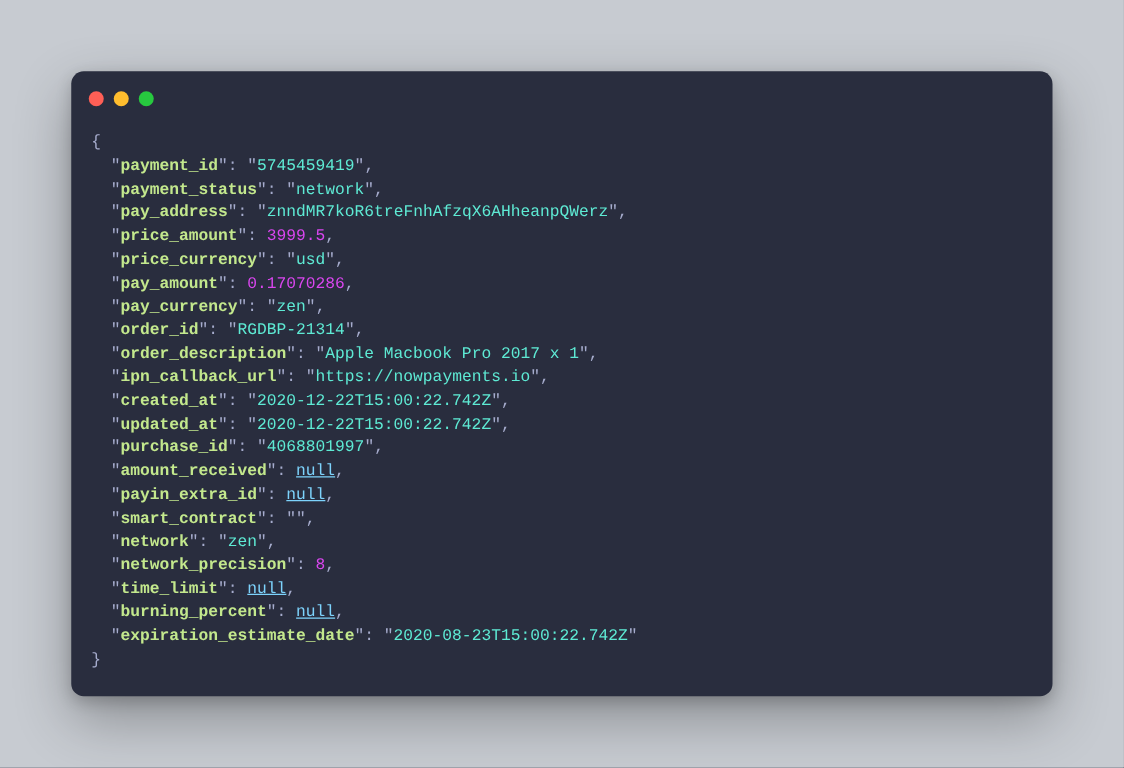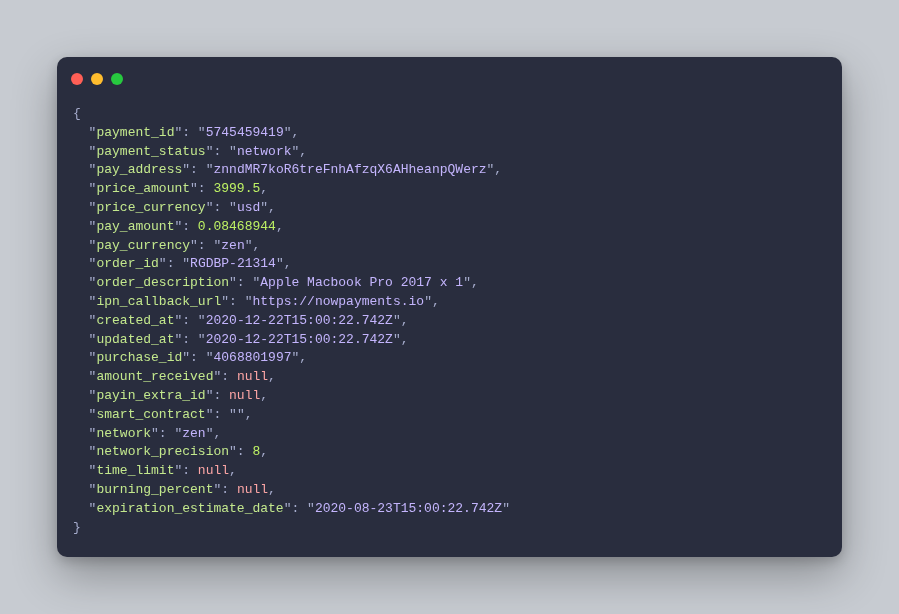--- a/index.html
+++ b/index.html
@@ -42,41 +42,41 @@
     margin: 0;
     padding: 16px 16px 20px 16px;
     font-size: 13px;
     line-height: 18.8px;
     white-space: pre;
     font-family: inherit;
   }
 
   
   .pn { color: #a6accd; }          
-  .k  { color: #c3e88d; }          
-  .s  { color: #c4b5fd; }          
-  .n  { color: #bef264; font-family: Liberation Mono, monospace; }          
-  .nl { color: #fca5a5; }          
+  .k  { color: #c3e88d; font-weight: bold; }          
+  .s  { color: #5eead4; }          
+  .n  { color: #d946ef; font-family: Liberation Mono, monospace; }          
+  .nl { color: #7dd3fc; text-decoration: underline; }          
 </style>
 </head>
 <body>
 
 <div class="window">
   <div class="titlebar">
     <span class="dot red"></span>
     <span class="dot yellow"></span>
     <span class="dot green"></span>
   </div>
   <pre class="code" id="code"><span class="pn">{</span>
   <span class="pn">"</span><span class="k">payment_id</span><span class="pn">"</span><span class="pn">: </span><span class="pn">"</span><span class="s">5745459419</span><span class="pn">"</span><span class="pn">,</span>
   <span class="pn">"</span><span class="k">payment_status</span><span class="pn">"</span><span class="pn">: </span><span class="pn">"</span><span class="s">network</span><span class="pn">"</span><span class="pn">,</span>
   <span class="pn">"</span><span class="k">pay_address</span><span class="pn">"</span><span class="pn">: </span><span class="pn">"</span><span class="s">znndMR7koR6treFnhAfzqX6AHheanpQWerz</span><span class="pn">"</span><span class="pn">,</span>
   <span class="pn">"</span><span class="k">price_amount</span><span class="pn">"</span><span class="pn">: </span><span class="n">3999.5</span><span class="pn">,</span>
   <span class="pn">"</span><span class="k">price_currency</span><span class="pn">"</span><span class="pn">: </span><span class="pn">"</span><span class="s">usd</span><span class="pn">"</span><span class="pn">,</span>
-  <span class="pn">"</span><span class="k">pay_amount</span><span class="pn">"</span><span class="pn">: </span><span class="n">0.08468944</span><span class="pn">,</span>
+  <span class="pn">"</span><span class="k">pay_amount</span><span class="pn">"</span><span class="pn">: </span><span class="n">0.17070286</span><span class="pn">,</span>
   <span class="pn">"</span><span class="k">pay_currency</span><span class="pn">"</span><span class="pn">: </span><span class="pn">"</span><span class="s">zen</span><span class="pn">"</span><span class="pn">,</span>
   <span class="pn">"</span><span class="k">order_id</span><span class="pn">"</span><span class="pn">: </span><span class="pn">"</span><span class="s">RGDBP-21314</span><span class="pn">"</span><span class="pn">,</span>
   <span class="pn">"</span><span class="k">order_description</span><span class="pn">"</span><span class="pn">: </span><span class="pn">"</span><span class="s">Apple Macbook Pro 2017 x 1</span><span class="pn">"</span><span class="pn">,</span>
   <span class="pn">"</span><span class="k">ipn_callback_url</span><span class="pn">"</span><span class="pn">: </span><span class="pn">"</span><span class="s">https://nowpayments.io</span><span class="pn">"</span><span class="pn">,</span>
   <span class="pn">"</span><span class="k">created_at</span><span class="pn">"</span><span class="pn">: </span><span class="pn">"</span><span class="s">2020-12-22T15:00:22.742Z</span><span class="pn">"</span><span class="pn">,</span>
   <span class="pn">"</span><span class="k">updated_at</span><span class="pn">"</span><span class="pn">: </span><span class="pn">"</span><span class="s">2020-12-22T15:00:22.742Z</span><span class="pn">"</span><span class="pn">,</span>
   <span class="pn">"</span><span class="k">purchase_id</span><span class="pn">"</span><span class="pn">: </span><span class="pn">"</span><span class="s">4068801997</span><span class="pn">"</span><span class="pn">,</span>
   <span class="pn">"</span><span class="k">amount_received</span><span class="pn">"</span><span class="pn">: </span><span class="nl">null</span><span class="pn">,</span>
   <span class="pn">"</span><span class="k">payin_extra_id</span><span class="pn">"</span><span class="pn">: </span><span class="nl">null</span><span class="pn">,</span>
   <span class="pn">"</span><span class="k">smart_contract</span><span class="pn">"</span><span class="pn">: </span><span class="pn">"</span><span class="s"></span><span class="pn">"</span><span class="pn">,</span>

